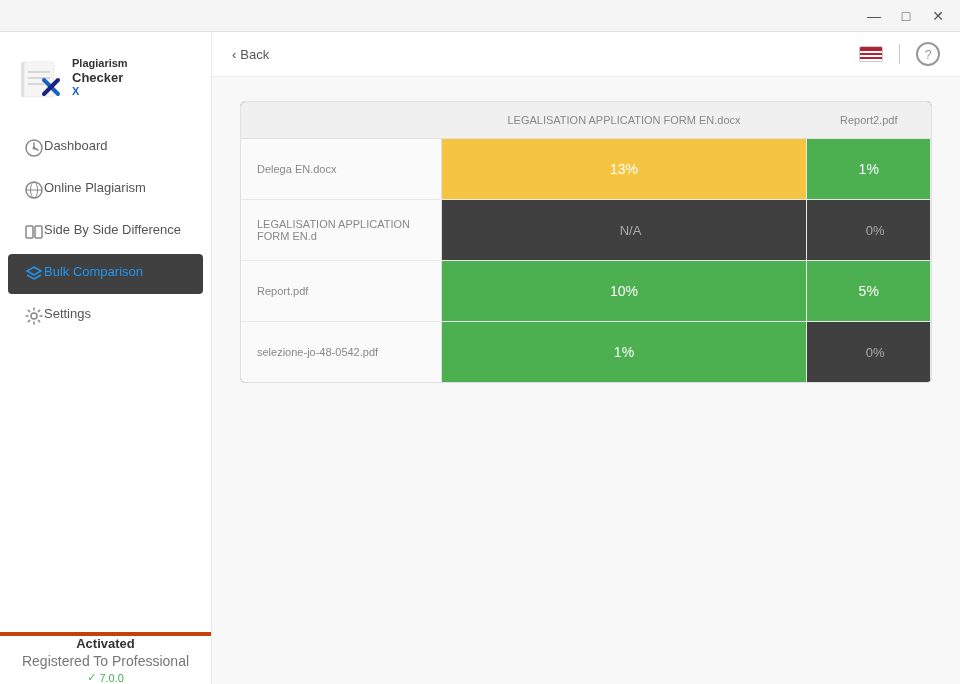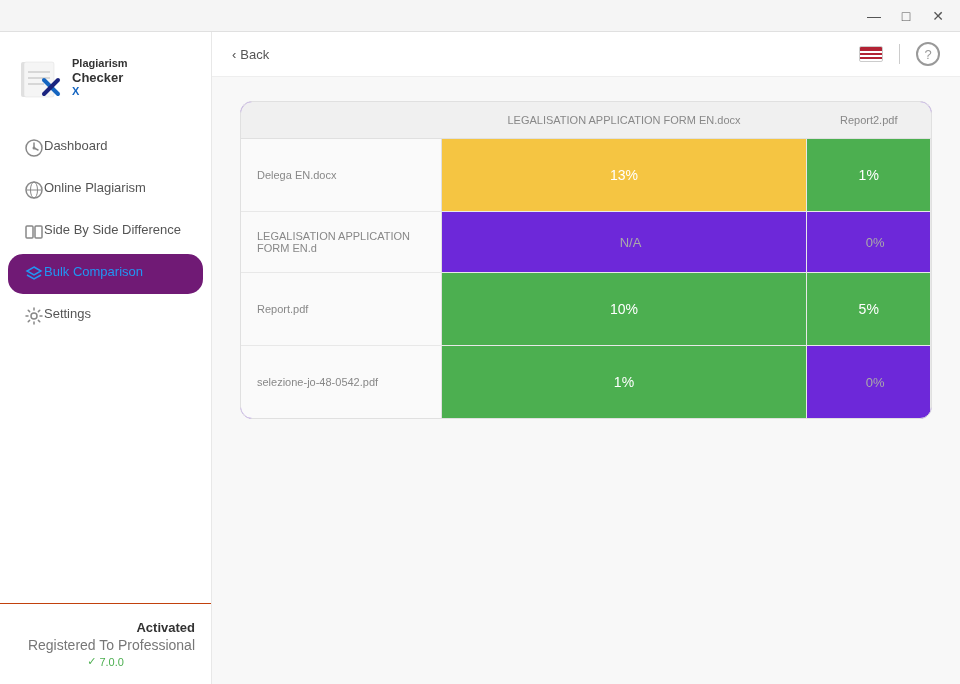--- a/index.html
+++ b/index.html
@@ -73,38 +73,36 @@
       align-items: flex-start;
       gap: 0;
       padding: 10px 16px;
       cursor: pointer;
       color: #555;
       font-size: 13px;
       border-radius: 4px;
       margin: 2px 8px;
     }
     .nav-item.active {
-      background: #701a75;
+      background: #404040;
       color: #2196F3;
-      border-radius: 15px;
     }
 
     .nav-icon {
       width: 20px;
       height: 20px;
       display: flex;
       align-items: center;
       justify-content: center;
       flex-shrink: 0;
     }
 
     .sidebar-footer {
-      padding: 16px;
-      border-top: 1px solid #c2410c;
-      text-align: right;
+      border-top: 4px solid #c2410c;
+      text-align: center;
     }
     .footer-activated {
       font-weight: 700;
       font-size: 13px;
       color: #333;
     }
     .footer-registered {
       font-size: 14px;
       color: #777;
       margin-top: 2px;
@@ -209,23 +207,23 @@
       cursor: pointer;
       display: flex;
       align-items: center;
       justify-content: center;
       color: #666;
       font-size: 16px;
     }
 
     
     .results-container {
-      background: #6d28d9;
+      background: #404040;
       border: 1px solid #e0e0e0;
-      border-radius: 12px;
+      border-radius: 5px;
       overflow: hidden;
     }
 
     .results-table {
       width: 100%;
       border-collapse: collapse;
     }
 
     .results-table th {
       background: #f0f0f0;
@@ -257,21 +255,21 @@
       background: #fafafa;
       height: 60px;
       width: 200px;
       border-right: 1px solid #e0e0e0;
     }
 
     .cell-content {
       display: flex;
       align-items: center;
       justify-content: center;
-      height: 72px;
+      height: 60px;
       font-size: 14px;
       font-weight: 500;
       color: white;
     }
 
     .cell-na {
       color: #aaa;
       font-size: 13px;
       display: flex;
       align-items: center;

